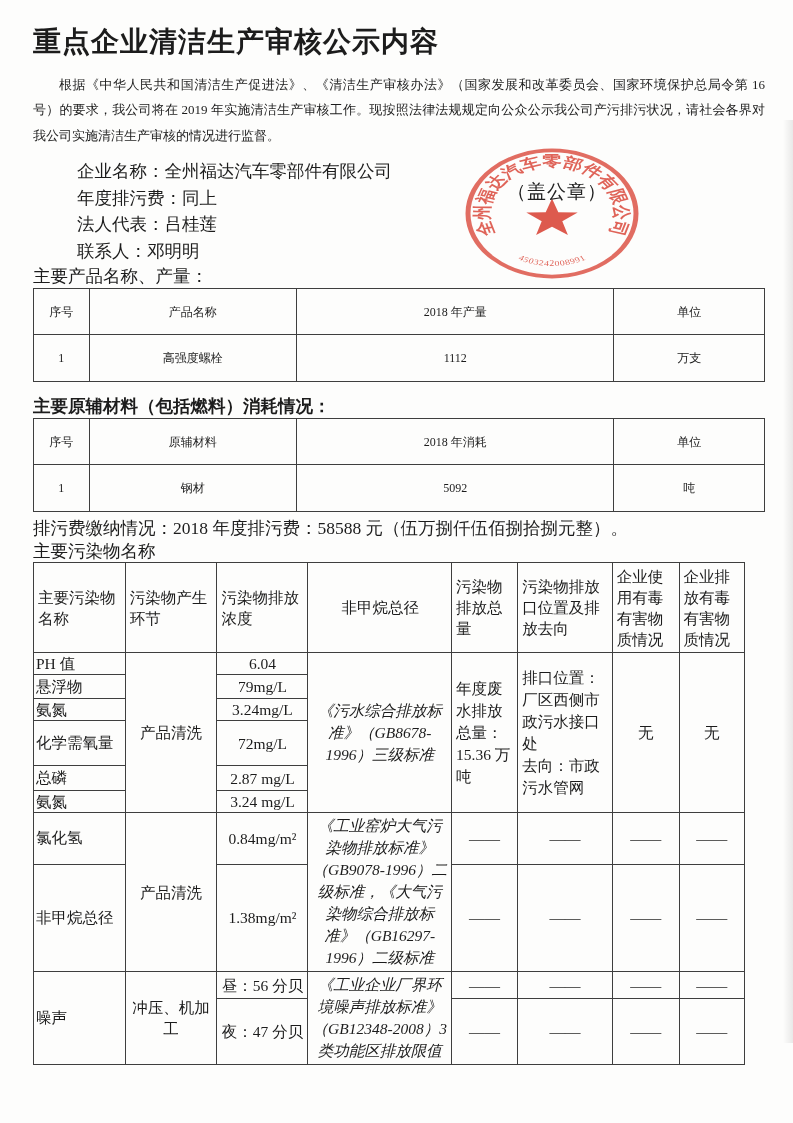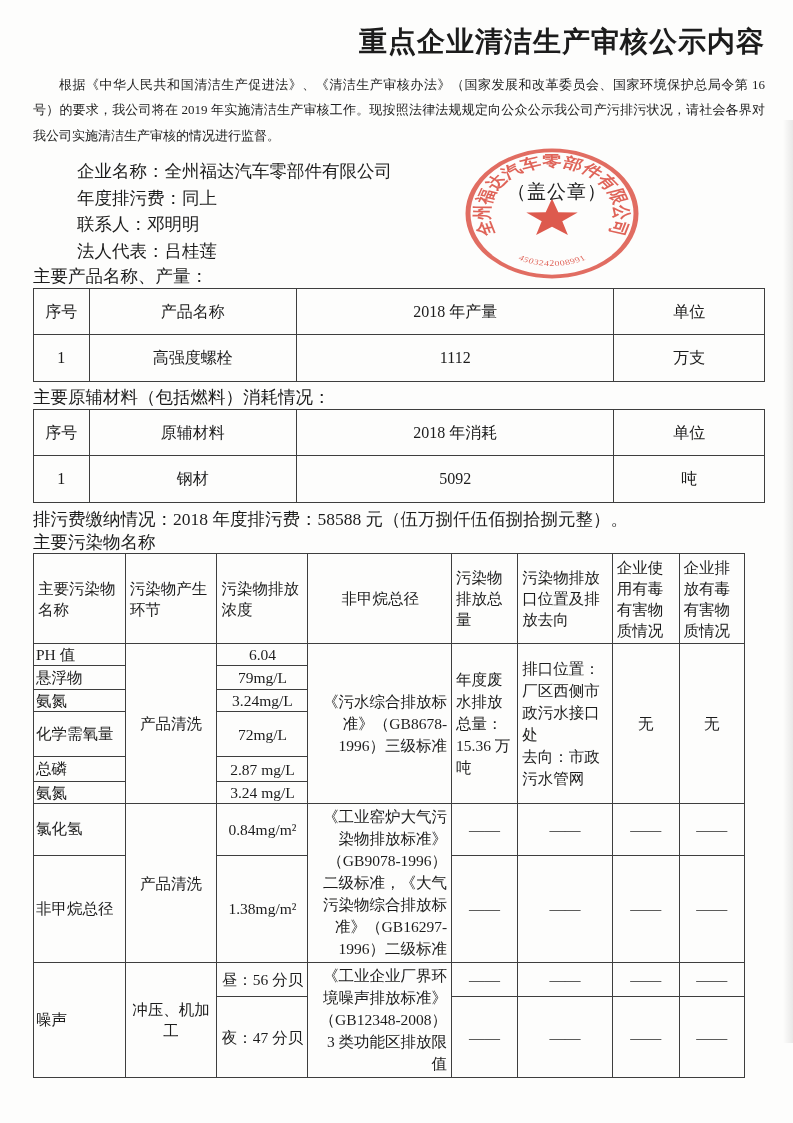--- a/index.html
+++ b/index.html
@@ -9,21 +9,21 @@
     margin:0 auto;
     background:#fdfdfc;
     overflow:hidden;
     font-family:"Liberation Serif","DejaVu Serif",serif;
     color:#1c1c1c;
   }
   .content{position:relative;z-index:1;padding:25px 28px 0 33px;}
   .title{
     margin:0 0 13px 0;
     font-size:28px;line-height:34px;
-    text-align:right;
+    text-align:left;
     font-weight:700;
     letter-spacing:1px;
     font-family:"Liberation Sans","DejaVu Sans",sans-serif;
   }
   .intro{
     margin:0;
     font-size:13px;line-height:25.4px;
     text-align:justify;
     text-indent:2em;
   }
@@ -31,32 +31,32 @@
   .info-line{font-size:17.5px;line-height:26.5px;}
   .sec-label{font-size:17.5px;line-height:24px;}
   .fee{font-size:17.5px;line-height:24px;margin-top:4px;}
   .pollutant-label{font-size:17.5px;line-height:22px;}
 
   table{border-collapse:collapse;table-layout:fixed;}
   td,th{border:1px solid #3e3e3e;font-weight:normal;overflow:hidden;}
 
   table.simple{width:100%;}
   table.simple th,table.simple td{
-    text-align:center;font-size:16px;height:21px;line-height:20px;padding:12px 2px;
+    text-align:center;font-size:12px;height:21px;line-height:20px;padding:12px 2px;
   }
   table.simple tr.data td{height:22px;}
 
   table.big{width:712px;font-size:15.5px;}
   table.big th{
     text-align:left;vertical-align:middle;
     padding:2px 3px 2px 4px;line-height:21px;font-size:15.5px;
   }
   table.big th.c{text-align:center;}
   table.big td{vertical-align:middle;text-align:center;padding:0 2px;line-height:21px;}
-  table.big td.std{text-align:right;padding:2px 4px;line-height:22px;}
+  table.big td.std{text-align:center;padding:2px 4px;line-height:22px;font-style:italic;}
   table.big td.sm{text-align:left;padding:2px 4px;line-height:22px;white-space:pre-line;vertical-align:middle;}
   table.big td.nm{text-align:left;line-height:20px;}
 
   .stamp{
     position:absolute;left:462px;top:146px;z-index:0;
     width:180px;height:180px;
     transform:scaleY(0.75);
     transform-origin:top left;
     mix-blend-mode:multiply;
     opacity:0.92;
@@ -96,22 +96,22 @@
 
   <div class="content">
 
     <h1 class="title">重点企业清洁生产审核公示内容</h1>
 
     <p class="intro">根据《中华人民共和国清洁生产促进法》、《清洁生产审核办法》（国家发展和改革委员会、国家环境保护总局令第 16 号）的要求，我公司将在 2019 年实施清洁生产审核工作。现按照法律法规规定向公众公示我公司产污排污状况，请社会各界对我公司实施清洁生产审核的情况进行监督。</p>
 
     <div class="info">
       <div class="info-line">企业名称：全州福达汽车零部件有限公司</div>
       <div class="info-line">年度排污费：同上</div>
+      <div class="info-line">法人代表：吕桂莲</div>
       <div class="info-line">联系人：邓明明</div>
-      <div class="info-line">法人代表：吕桂莲</div>
     </div>
 
     <div class="sec-label">主要产品名称、产量：</div>
 
     <table class="simple">
       <colgroup>
         <col style="width:7.6%">
           <col style="width:28.4%">
           <col style="width:43.4%">
           <col style="width:20.6%">
@@ -125,21 +125,21 @@
       </tr>
       <tr class="data">
         <td>1</td>
         <td>高强度螺栓</td>
         <td>1112</td>
         <td>万支</td>
       </tr>
     </tbody>
       </table>
 
-    <div class="sec-label" style="margin-top:3px;">主要原辅材料（包括燃料）消耗情况：</div>
+    <div class="sec-label" style="margin-top:12px;font-weight:bold;">主要原辅材料（包括燃料）消耗情况：</div>
 
     <table class="simple">
       <colgroup>
         <col style="width:7.6%">
           <col style="width:28.4%">
           <col style="width:43.4%">
           <col style="width:20.6%">
       </colgroup>
       <tbody>
           <tr>

